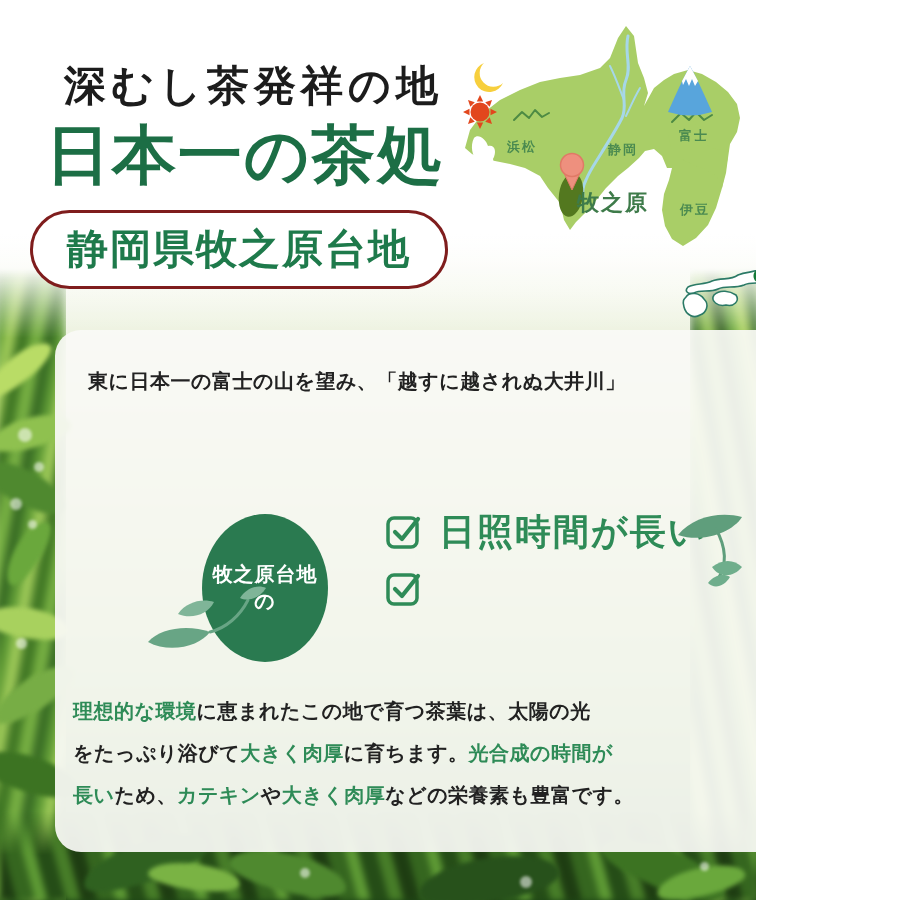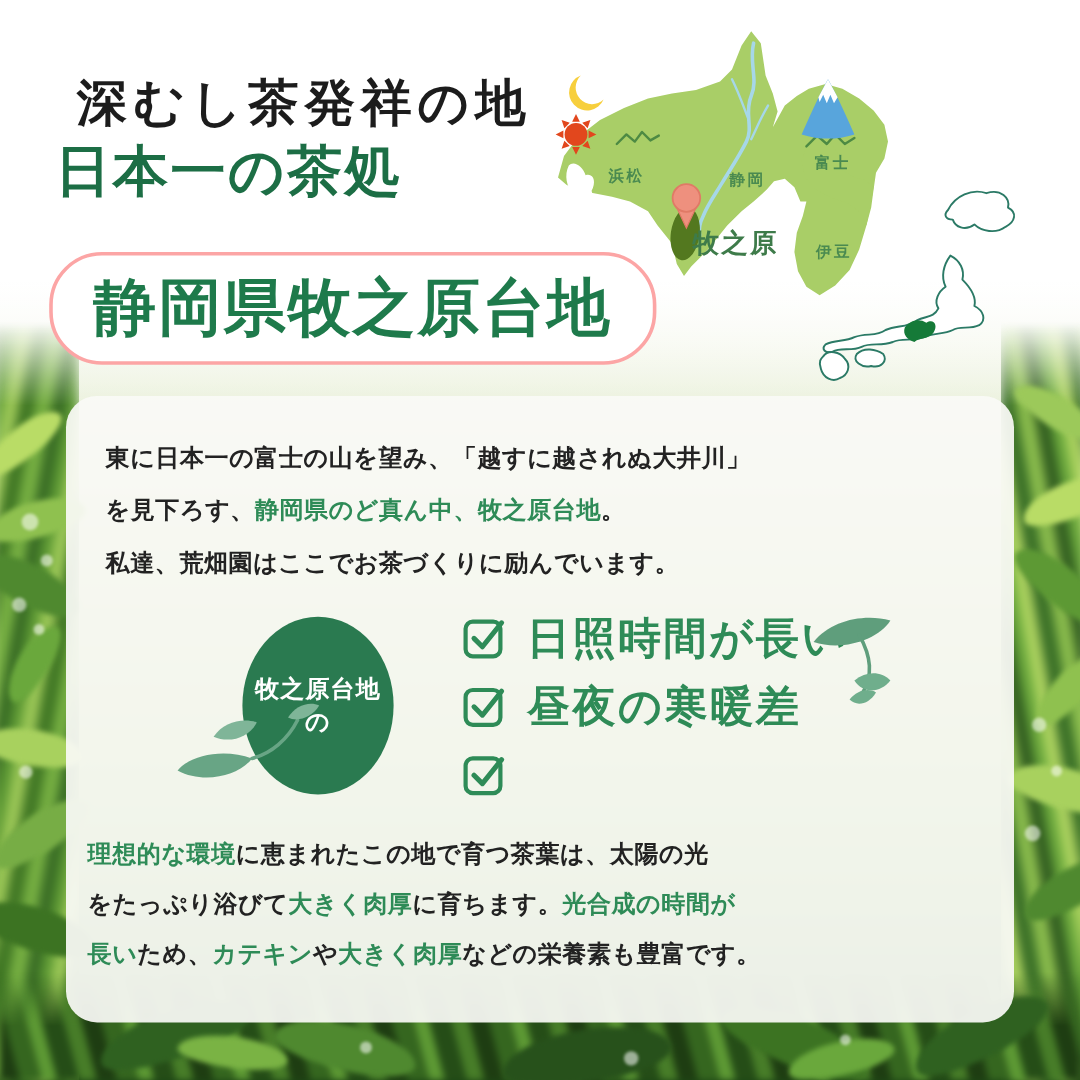--- a/index.html
+++ b/index.html
@@ -1,16 +1,16 @@
 <!DOCTYPE html>
 <html><head>
 <meta charset="utf-8">
 <style>
   html,body{margin:0;padding:0;background:#fff;}
-  .stage{position:relative;width:900px;height:900px;overflow:hidden;
+  .stage{position:relative;width:756px;height:900px;overflow:hidden;
          font-family:"Liberation Sans","DejaVu Sans",sans-serif;}
 
   
   .bg-base{position:absolute;inset:0;z-index:0;background:linear-gradient(180deg,
     #ffffff 0%,#ffffff 26%,#f3f6ea 33%,#e4edd1 41%,#cdddaa 50%,
     #b3d086 60%,#97bf62 70%,#74a746 80%,#4f892f 88%,#336622 94%,#1e4715 100%);}
   .bg-topwhite{position:absolute;left:0;top:0;width:900px;height:345px;z-index:1;
     background:linear-gradient(180deg,#ffffff 0%,#ffffff 55%,rgba(255,255,255,0) 100%);}
   .bg-strip{position:absolute;top:268px;bottom:0;width:72px;z-index:1;filter:blur(5px);
     -webkit-mask-image:linear-gradient(180deg,transparent 0,#000 70px);
@@ -26,25 +26,25 @@
     mask-image:linear-gradient(180deg,transparent 0,#000 45px);}
   .leaf{position:absolute;z-index:1;border-radius:52% 48% 50% 50%/62% 55% 45% 38%;filter:blur(2px);}
   .dot{position:absolute;z-index:1;border-radius:50%;background:rgba(255,255,255,.55);filter:blur(1.5px);}
 
   
   .subtitle{position:absolute;left:64px;top:58px;z-index:3;color:#1c1c1c;
     font-family:"Liberation Serif","DejaVu Serif",serif;font-weight:600;
     font-size:42px;letter-spacing:5px;white-space:nowrap;}
   .title{position:absolute;left:46px;top:112px;z-index:3;color:#1c6e45;
     font-family:"Liberation Serif","DejaVu Serif",serif;font-weight:700;
-    font-size:46px;letter-spacing:2px;white-space:nowrap;}
-  .badge{position:absolute;left:41px;top:210px;z-index:3;background:#ffffff;
-    border:3px solid #fca5a5;border-radius:44px;padding:9px 34px;color:#1e7a4b;
+    font-size:64px;letter-spacing:2px;white-space:nowrap;}
+  .badge{position:absolute;left:30px;top:210px;z-index:3;background:#ffffff;
+    border:3px solid #7f1d1d;border-radius:44px;padding:9px 34px;color:#1e7a4b;
     font-family:"Liberation Serif","DejaVu Serif",serif;font-weight:700;
-    font-size:52px;letter-spacing:2px;white-space:nowrap;}
+    font-size:41px;letter-spacing:2px;white-space:nowrap;}
 
   
   .map-svg{position:absolute;left:450px;top:18px;z-index:2;}
   .japan-svg{position:absolute;left:670px;top:155px;z-index:2;}
   .map-label{font-family:"Liberation Serif","DejaVu Serif",serif;fill:#4a8a50;
     font-weight:600;font-size:13px;letter-spacing:2px;}
   .makinohara-label{font-family:"Liberation Serif","DejaVu Serif",serif;fill:#3e7b4a;
     font-weight:600;font-size:22px;letter-spacing:2px;}
 
   
@@ -161,47 +161,38 @@
       <path d="M120,20 C126,8 140,2 152,6 C164,2 172,10 170,18 C178,22 176,30 168,34 C160,40 148,38 142,32 C134,38 126,34 124,28 C118,28 116,24 120,20 Z"></path>
       <path d="M122,58 C130,62 134,70 132,78 C138,84 144,92 142,100 C150,104 152,112 146,116 C138,120 130,116 124,120 C116,124 108,122 100,126 C90,130 82,126 74,130 C64,134 56,130 48,134 C40,138 30,134 24,138 C18,140 14,136 18,132 C26,128 34,130 42,126 C52,122 60,126 68,120 C78,116 86,118 94,112 C102,108 108,110 112,102 C108,96 112,88 118,84 C114,76 116,66 122,58 Z"></path>
       <path d="M44,140 C50,134 60,136 66,140 C70,146 64,152 56,150 C48,152 40,146 44,140 Z"></path>
       <path d="M16,142 C20,136 30,138 34,144 C40,150 36,158 30,160 C24,164 16,160 14,152 C12,146 14,144 16,142 Z"></path>
     </g>
     <path fill="#157a38" d="M84,118 C88,112 96,110 102,114 C108,110 112,116 108,122 C104,128 96,126 92,130 C86,128 82,124 84,118 Z"></path>
   </svg>
 
   <div class="card">
     <div class="para-line p1-l1"><span>東に日本一の富士の山を望み、「越すに越されぬ大井川」</span></div>
-    <div class="para-line p1-l2"><span>を見下ろす、</span><span class="grn">静岡県のど真ん中、牧之原台地</span><span>。</span></div>
-    <div class="para-line p1-l3"><span>私達、荒畑園はここでお茶づくりに励んでいます。</span></div>
 
     <div class="feature-circle">
       <div class="fc-top">牧之原台地の</div>
     </div>
 
     <div class="checklist">
       <div class="check-row">
         <svg class="check-ic" viewBox="0 0 40 40">
             <rect x="3" y="6" width="29" height="29" rx="6" fill="none" stroke="#2e8b57" stroke-width="3.5"></rect>
             <polyline points="10,20 17,27 33,7" fill="none" stroke="#2e8b57" stroke-width="4.2" stroke-linecap="round" stroke-linejoin="round"></polyline>
           </svg>
         <span class="check-label">日照時間が長い</span>
       </div>
       <div class="check-row">
         <svg class="check-ic" viewBox="0 0 40 40">
             <rect x="3" y="6" width="29" height="29" rx="6" fill="none" stroke="#2e8b57" stroke-width="3.5"></rect>
             <polyline points="10,20 17,27 33,7" fill="none" stroke="#2e8b57" stroke-width="4.2" stroke-linecap="round" stroke-linejoin="round"></polyline>
           </svg>
-        <span class="check-label">昼夜の寒暖差</span>
-      </div>
-      <div class="check-row">
-        <svg class="check-ic" viewBox="0 0 40 40">
-            <rect x="3" y="6" width="29" height="29" rx="6" fill="none" stroke="#2e8b57" stroke-width="3.5"></rect>
-            <polyline points="10,20 17,27 33,7" fill="none" stroke="#2e8b57" stroke-width="4.2" stroke-linecap="round" stroke-linejoin="round"></polyline>
-          </svg>
       </div>
     </div>
 
     <div class="para-line p2-l2"><span>をたっぷり浴びて</span><span class="grn">大きく肉厚</span><span>に育ちます。</span><span class="grn">光合成の時間が</span></div>
     <div class="para-line p2-l1"><span class="grn">理想的な環境</span><span>に恵まれたこの地で育つ茶葉は、太陽の光</span></div>
     <div class="para-line p2-l3"><span class="grn">長い</span><span>ため、</span><span class="grn">カテキン</span><span>や</span><span class="grn">大きく肉厚</span><span>などの栄養素も豊富です。</span></div>
   </div>
 
   <svg class="sprig" style="left:140px;top:580px" width="140" height="95" viewBox="0 0 140 95">
     <path fill="#68a585" d="M8,62 C20,48 48,44 70,52 C60,66 30,74 8,62 Z"></path>

